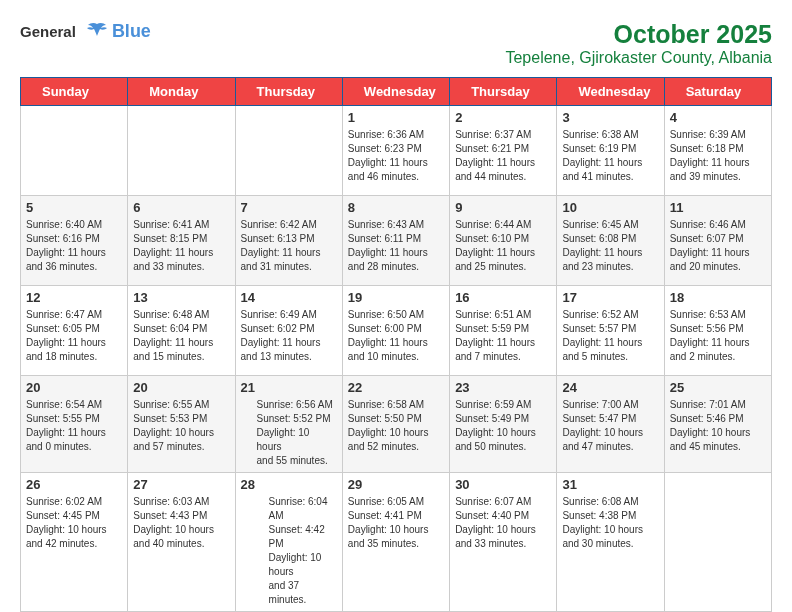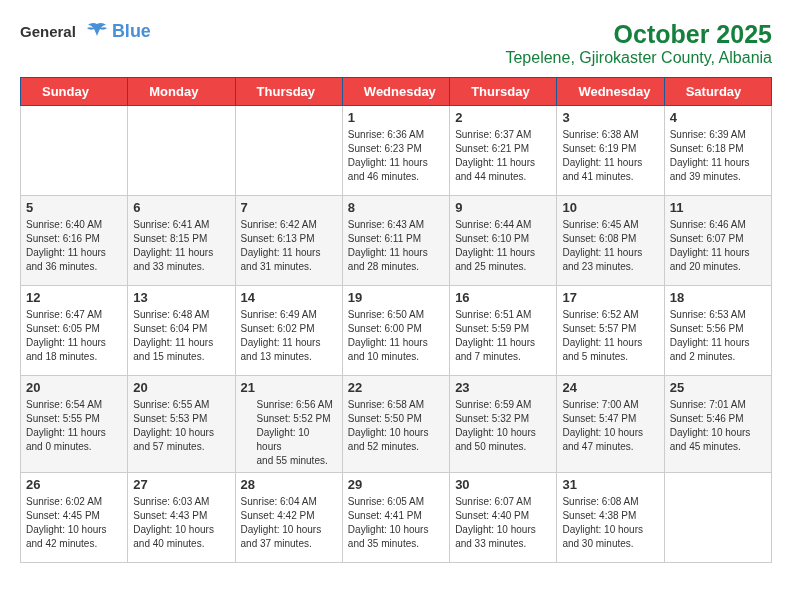--- a/index.html
+++ b/index.html
@@ -264,21 +264,21 @@
         <td>
           <div class="day-number">22</div>
           <div class="day-info" style="white-space: pre-line;">Sunrise: 6:58 AM
 Sunset: 5:50 PM
 Daylight: 10 hours
 and 52 minutes.</div>
         </td>
         <td>
           <div class="day-number">23</div>
           <div class="day-info" style="white-space: pre-line;">Sunrise: 6:59 AM
-Sunset: 5:32 PM
+Sunset: 5:49 PM
 Daylight: 10 hours
 and 50 minutes.</div>
         </td>
         <td>
           <div class="day-number">24</div>
           <div class="day-info" style="white-space: pre-line;">Sunrise: 7:00 AM
 Sunset: 5:47 PM
 Daylight: 10 hours
 and 47 minutes.</div>
         </td>
@@ -300,21 +300,21 @@
         </td>
         <td>
           <div class="day-number">27</div>
           <div class="day-info" style="white-space: pre-line;">Sunrise: 6:03 AM
 Sunset: 4:43 PM
 Daylight: 10 hours
 and 40 minutes.</div>
         </td>
         <td>
           <div class="day-number">28</div>
-          <div class="day-info" style="white-space: pre-line;">Sunrise: 6:04 AM
+          <div class="day-info" style="white-space: pre-line; margin-left: 28px;">Sunrise: 6:04 AM
 Sunset: 4:42 PM
 Daylight: 10 hours
 and 37 minutes.</div>
         </td>
         <td>
           <div class="day-number">29</div>
           <div class="day-info" style="white-space: pre-line;">Sunrise: 6:05 AM
 Sunset: 4:41 PM
 Daylight: 10 hours
 and 35 minutes.</div>

